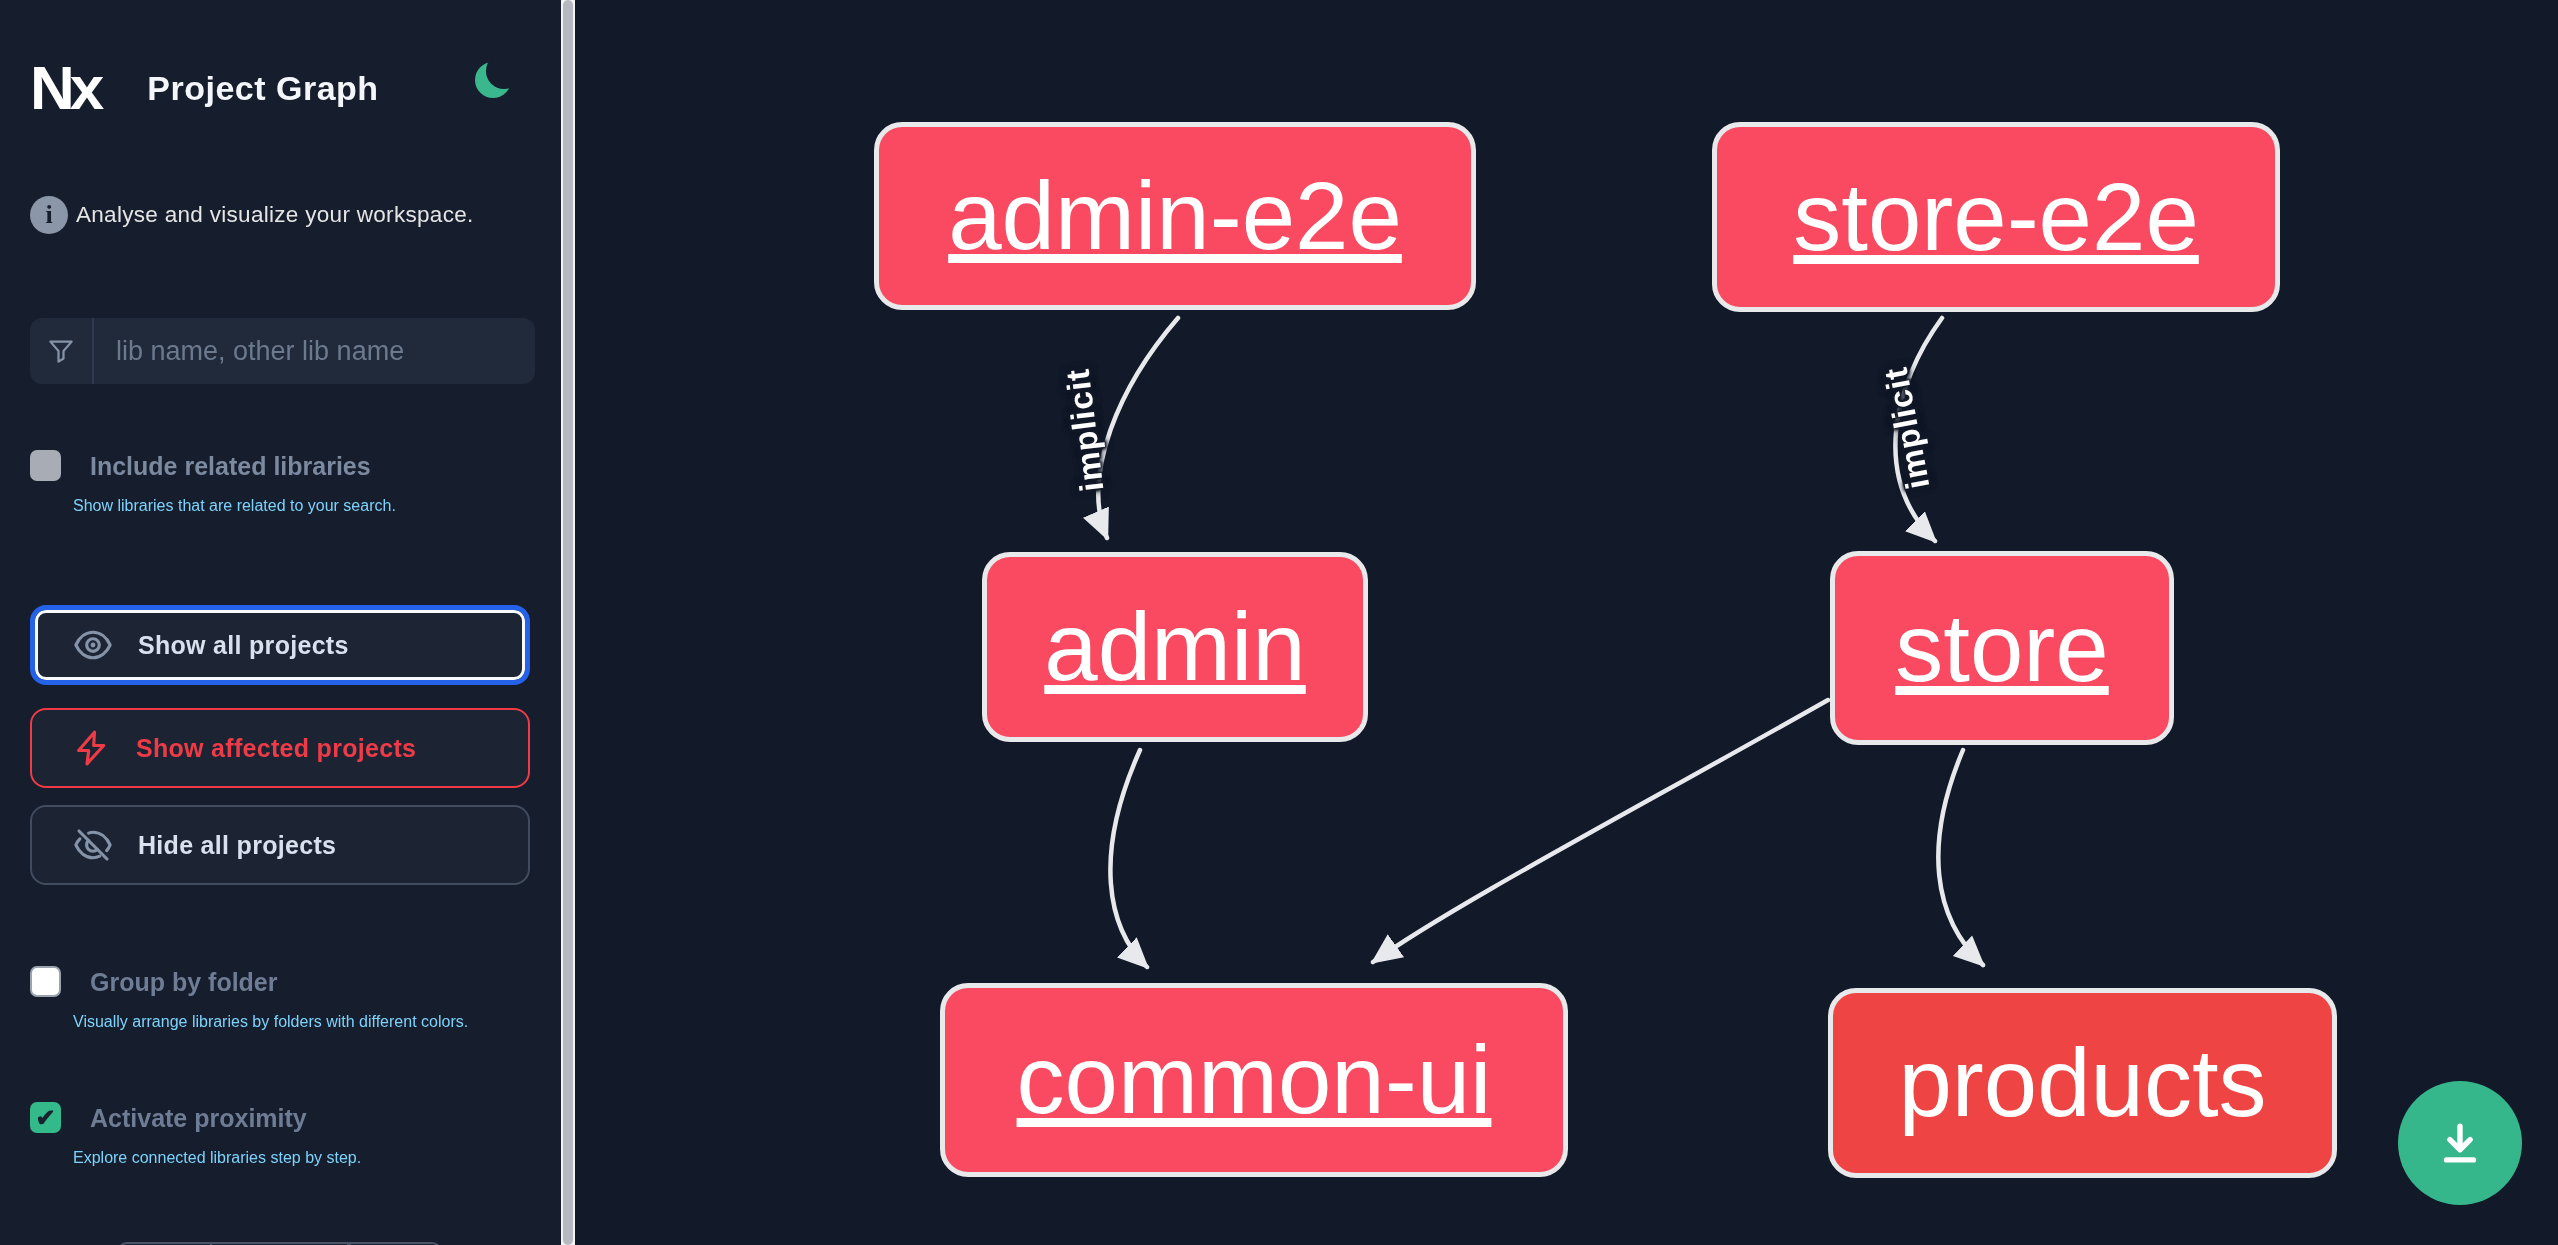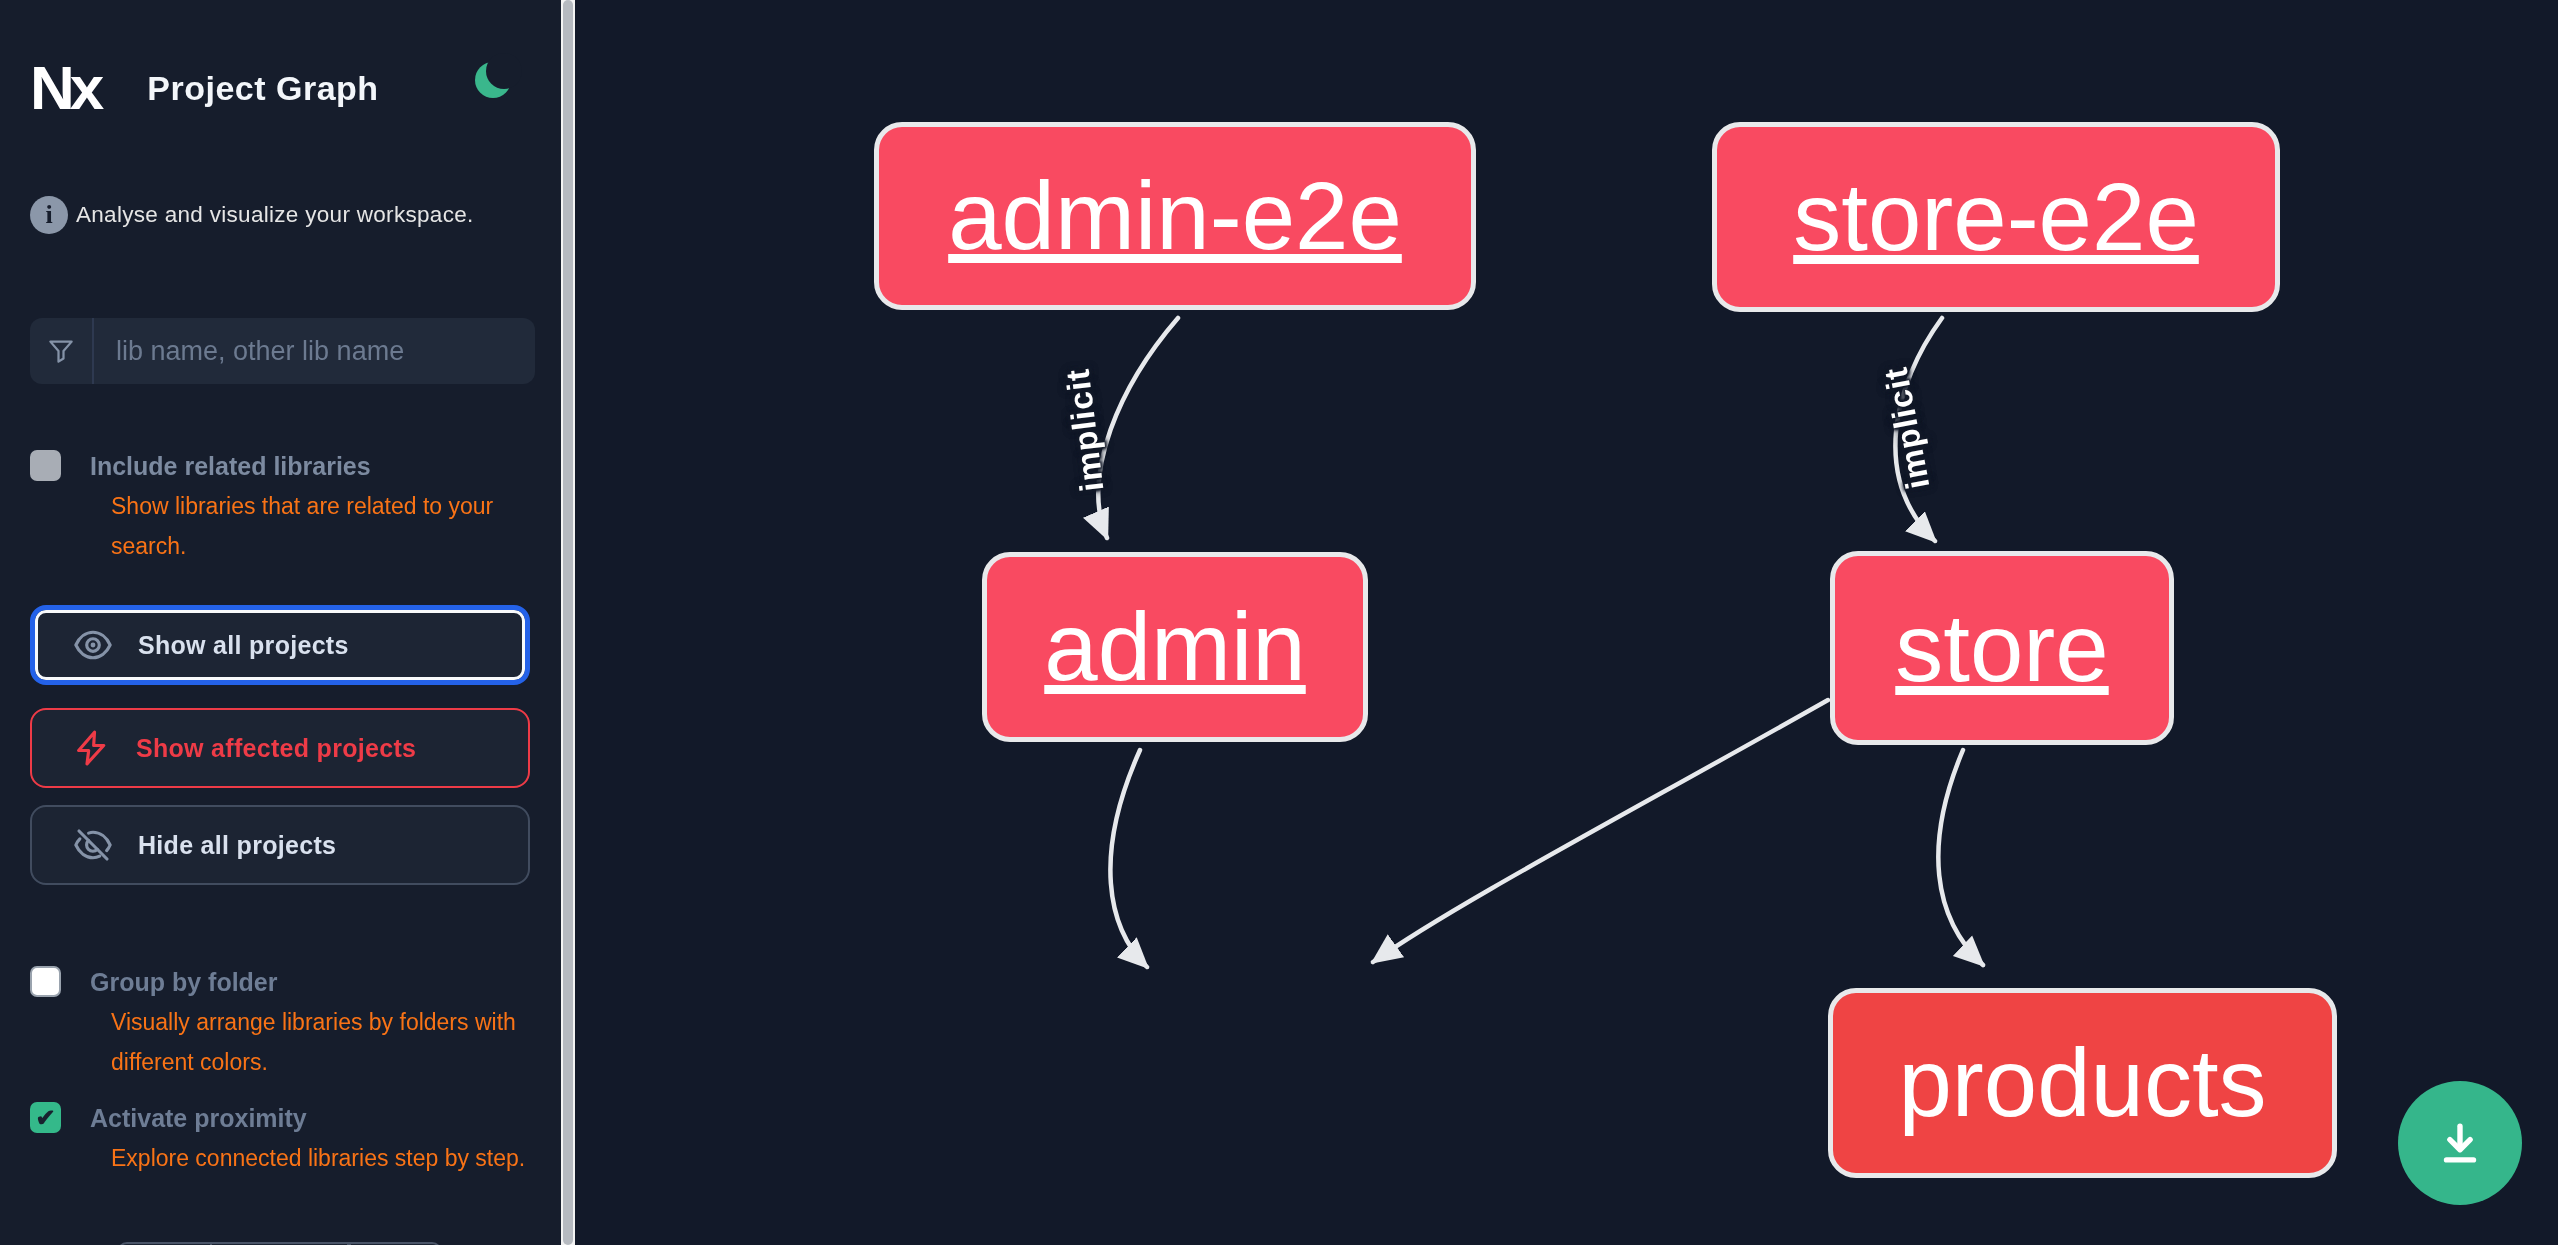--- a/index.html
+++ b/index.html
@@ -23,21 +23,21 @@
   .search .funnel-seg { width:64px; height:100%; display:flex; align-items:center; justify-content:center; border-right:2px solid #2e3950; }
   .search input { flex:1; height:100%; background:transparent; border:0; outline:none; color:#c7d2e2; font-size:27px; padding:8px 22px; font-family:"Liberation Sans", sans-serif; }
   .search input::placeholder { color:#6c7a90; }
 
   .cb-row { position:absolute; left:30px; width:500px; }
   .cb-box { position:absolute; left:0; top:4px; width:31px; height:31px; border-radius:7px; }
   .cb-gray  { background:#a8adb5; }
   .cb-white { background:#ffffff; border:2px solid #9aa3ae; }
   .cb-green { background:#34b98a; color:#18222f; font-size:24px; font-weight:700; display:flex; align-items:center; justify-content:center; }
   .cb-label { margin-left:60px; font-size:25px; font-weight:700; color:#7c8aa0; line-height:40px; }
-  .cb-desc  { margin-left:81px; width:450px; font-size:23px; color:#f97316; line-height:40px; }
+  .cb-desc  { margin-left:43px; width:450px; font-size:16px; color:#7dd3fc; line-height:40px; }
   .cb-muted .cb-label { color:#7c8aa0; }
   .cb-norm  .cb-label { color:#6e7d95; }
 
   .btn { position:absolute; left:30px; width:500px; height:80px; border-radius:16px; display:flex; align-items:center; padding-left:40px; cursor:pointer; background:#1c2433; border:2px solid #414c5f; }
   .btn .lbl { font-size:25px; font-weight:700; color:#d9e1ee; margin-left:24px; letter-spacing:.3px; }
   .btn-focused { border:5px solid #2462e9; box-shadow:inset 0 0 0 3px #f8fafc; background:#1d2534; padding-left:37px; }
   .btn-affected { background:#1c2433; border:2.5px solid #ee3b47; }
   .btn-affected .lbl { color:#ee3b47; }
 
   .stepper-peek { position:absolute; left:117px; top:1242px; width:325px; height:24px; border:2px solid #4a5568; border-radius:10px 10px 0 0; background:#1c2433; display:flex; }
@@ -161,20 +161,21 @@
     </g>
   </svg>
 
   <div class="edge-label" style="left:510px; top:430px; transform:translate(-50%,-50%) rotate(-97deg);">implicit</div>
   <div class="edge-label" style="left:1332px; top:428px; transform:translate(-50%,-50%) rotate(-101deg);">implicit</div>
 
   <div class="node node-pink" style="left:299px; top:122px; width:602px; height:188px;">admin-e2e</div>
   <div class="node node-pink" style="left:1137px; top:122px; width:568px; height:190px;">store-e2e</div>
   <div class="node node-pink" style="left:407px; top:552px; width:386px; height:190px;">admin</div>
   <div class="node node-pink" style="left:1255px; top:551px; width:344px; height:194px;">store</div>
+  <div class="node node-pink" style="left:365px; top:983px; width:628px; height:194px;">common-ui</div>
   <div class="node node-gray" style="left:1253px; top:988px; width:509px; height:190px;">products</div>
 
   <div class="fab">
     <svg width="54" height="54" viewBox="0 0 24 24">
       <g stroke="#ffffff" stroke-width="2.4" fill="none" stroke-linecap="round" stroke-linejoin="round">
         <path d="M12 4.5v9.5"></path>
         <path d="M7.5 10.5L12 15l4.5-4.5"></path>
         <path d="M6 19.5h12"></path>
       </g>
     </svg>

